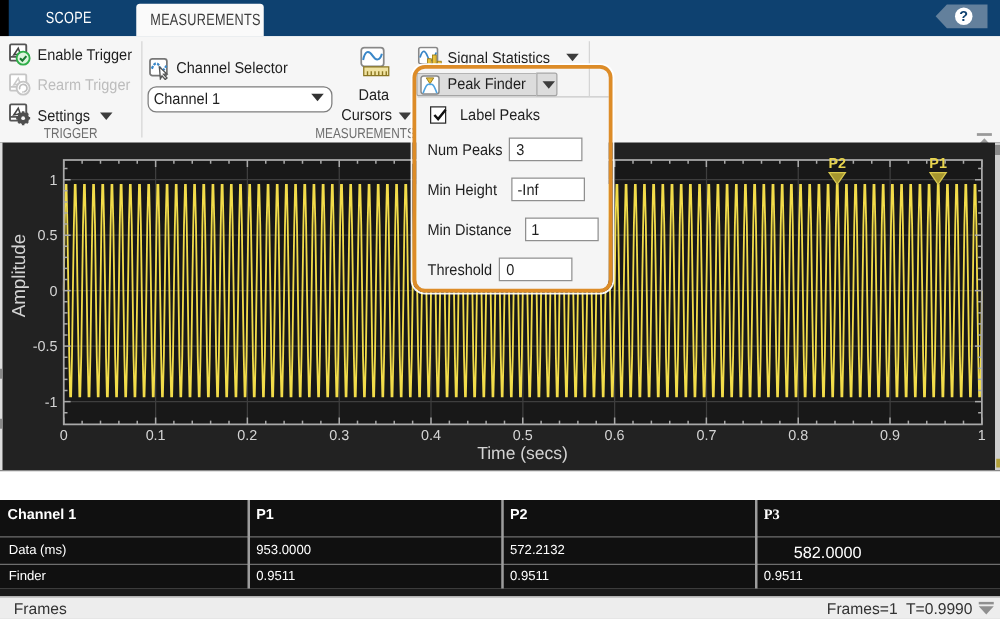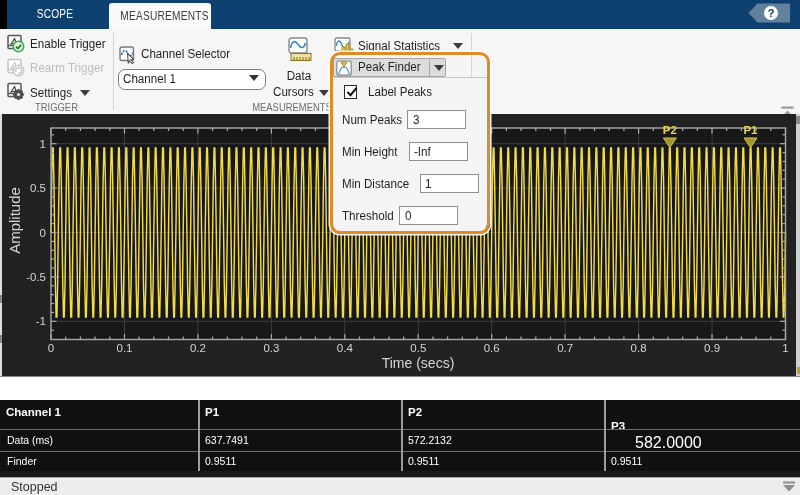--- a/index.html
+++ b/index.html
@@ -331,39 +331,40 @@
   <div class="abs" style="left:796px;top:116px;width:4px;height:8px;background:#8a8a8a;"></div>
   <div class="abs" style="left:797px;top:367px;width:3px;height:7px;background:#b3a13a;"></div>
 
   <div class="abs" style="left:0;top:376px;width:800px;height:24px;background:#fff;border-top:1px solid #888;"></div>
   <div class="lbl" style="left:28px;top:380px;font-size:13.5px;color:#7f1d1d;margin-top:28px;">Peaks</div>
 
   <div class="abs" style="left:0;top:400px;width:800px;height:71px;background:#101010;">
     <div class="lbl" style="left:6px;top:6px;font-size:11.5px;font-weight:bold;color:#fff;">Channel 1</div>
     <div class="lbl" style="left:205px;top:6px;font-size:11.5px;font-weight:bold;color:#fff;">P1</div>
     <div class="lbl" style="left:408px;top:6px;font-size:11.5px;font-weight:bold;color:#fff;">P2</div>
-    <div class="lbl" style="left:611px;top:20px;font-size:11.5px;font-weight:bold;color:#fff;">P3</div>
+    <div class="lbl" style="left:611px;top:6px;font-size:11.5px;font-weight:bold;color:#fff;font-family:Liberation Serif, serif;">P3</div>
     <div class="abs" style="left:0;top:29px;width:800px;height:1px;background:#6e6e6e;"></div>
     <div class="lbl" style="left:7px;top:34px;font-size:10.5px;color:#fff;">Data (ms)</div>
-    <div class="lbl" style="left:205px;top:34px;font-size:10.5px;color:#fff;">637.7491</div>
+    <div class="lbl" style="left:205px;top:34px;font-size:10.5px;color:#fff;">953.0000</div>
     <div class="lbl" style="left:408px;top:34px;font-size:10.5px;color:#fff;">572.2132</div>
-    <div class="lbl" style="left:611px;top:34px;font-size:16px;color:#fff;padding-left:24px;">582.0000</div>
+    <div class="lbl" style="left:611px;top:34px;font-size:13px;color:#fff;padding-left:24px;">582.0000</div>
     <div class="abs" style="left:0;top:51px;width:800px;height:1px;background:#6e6e6e;"></div>
     <div class="lbl" style="left:7px;top:55px;font-size:10.5px;color:#fff;">Finder</div>
     <div class="lbl" style="left:205px;top:55px;font-size:10.5px;color:#fff;">0.9511</div>
     <div class="lbl" style="left:408px;top:55px;font-size:10.5px;color:#fff;">0.9511</div>
     <div class="lbl" style="left:611px;top:55px;font-size:10.5px;color:#fff;">0.9511</div>
     <div class="abs" style="left:198px;top:0;width:1.5px;height:71px;background:#9c9c9c;"></div>
     <div class="abs" style="left:401px;top:0;width:1.5px;height:71px;background:#9c9c9c;"></div>
     <div class="abs" style="left:604px;top:0;width:1.5px;height:71px;background:#9c9c9c;"></div>
   </div>
   <div class="abs" style="left:0;top:471px;width:800px;height:6px;background:#1a1a1a;"></div>
 
   <div class="abs" style="left:0;top:477px;width:800px;height:18px;background:#ededed;border-top:1px solid #a5a5a5;box-sizing:border-box;"></div>
-  <div class="lbl" style="left:11px;top:480px;font-size:12.5px;color:#333;">Stopped</div>
+  <div class="lbl" style="left:11px;top:480px;font-size:12.5px;color:#333;">Frames</div>
+  <div class="lbl" style="right:22px;top:480px;font-size:12.5px;color:#333;">Frames=1&nbsp; T=0.9990</div>
   <svg class="abs" style="left:782px;top:481px" width="14" height="11" viewBox="0 0 14 11">
     <rect x="1" y="0.5" width="12" height="2" fill="#8f8f8f"></rect>
     <polygon points="1,4 13,4 7,10.5" fill="#8f8f8f"></polygon>
   </svg>
 
   <div class="abs" style="left:333px;top:56px;width:154px;height:176px;background:#f5f5f5;border-radius:0 0 8px 8px;"></div>
   <div class="abs" style="left:334px;top:77px;width:153px;height:1px;background:#c8c8c8;"></div>
 
   <div class="abs" style="left:471px;top:56px;width:1px;height:21px;background:#d5d5d5;"></div>
 

